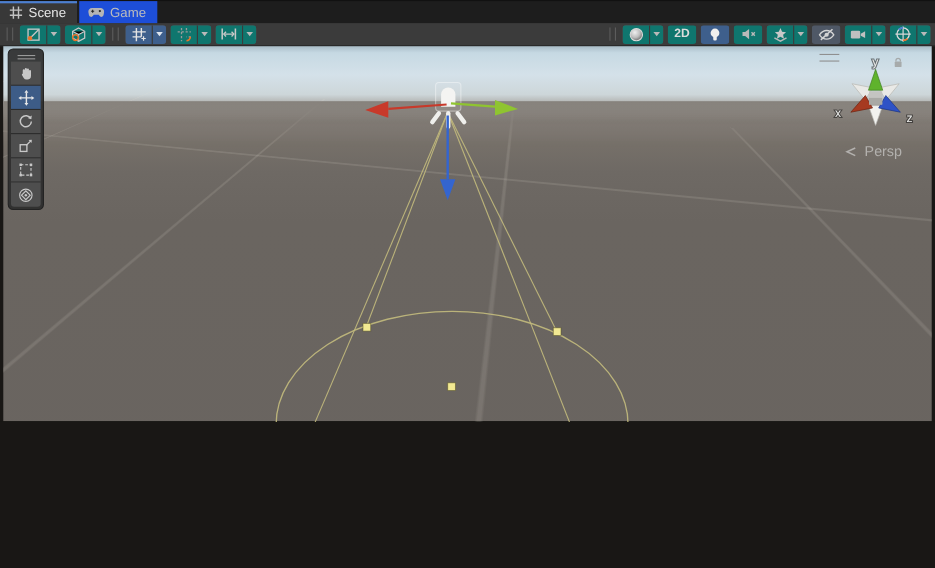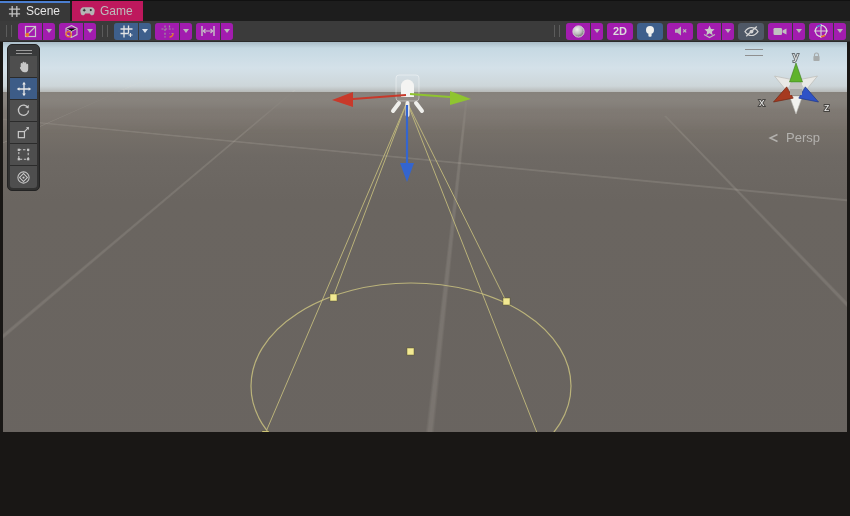--- a/index.html
+++ b/index.html
@@ -1,33 +1,33 @@
 <!DOCTYPE html>
 <html style="--tab_indicator: #4c7fd0; --accent_active: #3e5f8c; --axis_x: #c8392a; --axis_y: #8fc430; --axis_z: #3465cf; --gizmo_x: #a63a20; --gizmo_y: #5fb32c; --gizmo_z: #2e52c6; --cone_yellow: #c3bb7d; --handle_yellow: #f2e992;"><head>
 <meta charset="utf-8">
 <style>
   html,body{margin:0;padding:0;background:#191715;}
   *{box-sizing:border-box;}
   .window{
-    position:relative;width:850px;height:432px;background:#191715;
+    position:relative;width:850px;height:383px;background:#191715;
     font-family:"Liberation Sans",sans-serif;overflow:hidden;
     -webkit-user-select:none;user-select:none;
   }
   
   .tabbar{height:21px;background:#1d1d1d;display:flex;align-items:stretch;border-top:1px solid #111;}
-  .tab{display:flex;align-items:center;gap:5px;padding:0 10px 0 8px;font-size:12px;color:#bdbdbd;background:#be185d;margin-right:2px;position:relative;cursor:default;}
+  .tab{display:flex;align-items:center;gap:5px;padding:0 10px 0 8px;font-size:12px;color:#bdbdbd;background:#1d4ed8;margin-right:2px;position:relative;cursor:default;}
   .tab.active{background:#383838;color:#e6e6e6;}
   .tab.active::before{content:"";position:absolute;left:0;top:0;right:0;height:2px;background:var(--tab_indicator,#4c7fd0);}
   .tab svg{display:block;}
   
   .toolbar{height:21px;background:#3b3b3b;border-bottom:1px solid #2a2a2a;display:flex;align-items:center;padding:0 4px;gap:4px;}
   .tb-spacer{flex:1;}
   .drag-bars{width:6px;height:12px;border-left:1px solid #5c5c5c;border-right:1px solid #5c5c5c;margin:0 2px;}
   .tbtn{display:flex;align-items:center;height:17px;border-radius:3px;overflow:hidden;background:#4d4d4d;cursor:default;}
-  .tbtn .seg{display:flex;align-items:center;justify-content:center;height:100%;background:#a21caf;}
+  .tbtn .seg{display:flex;align-items:center;justify-content:center;height:100%;background:#0f766e;}
   .tbtn .icon-seg{width:24px;}
   .tbtn .arrow-seg{width:13px;border-left:1px solid #3b3b3b;}
   .tbtn.single .icon-seg{width:26px;}
   .tbtn.on .seg{background:var(--accent_active,#3e5f8c);}
   .tbtn.subtle-on .seg{background:#4f5866;}
   .darr{width:0;height:0;border-left:3px solid transparent;border-right:3px solid transparent;border-top:4px solid #b9b9b9;}
   .tb-label{font-size:11px;font-weight:bold;color:#dcdcdc;padding:0 2px;}
   
   .viewport{
     position:relative;margin:0 3px;height:469px;overflow:hidden;

